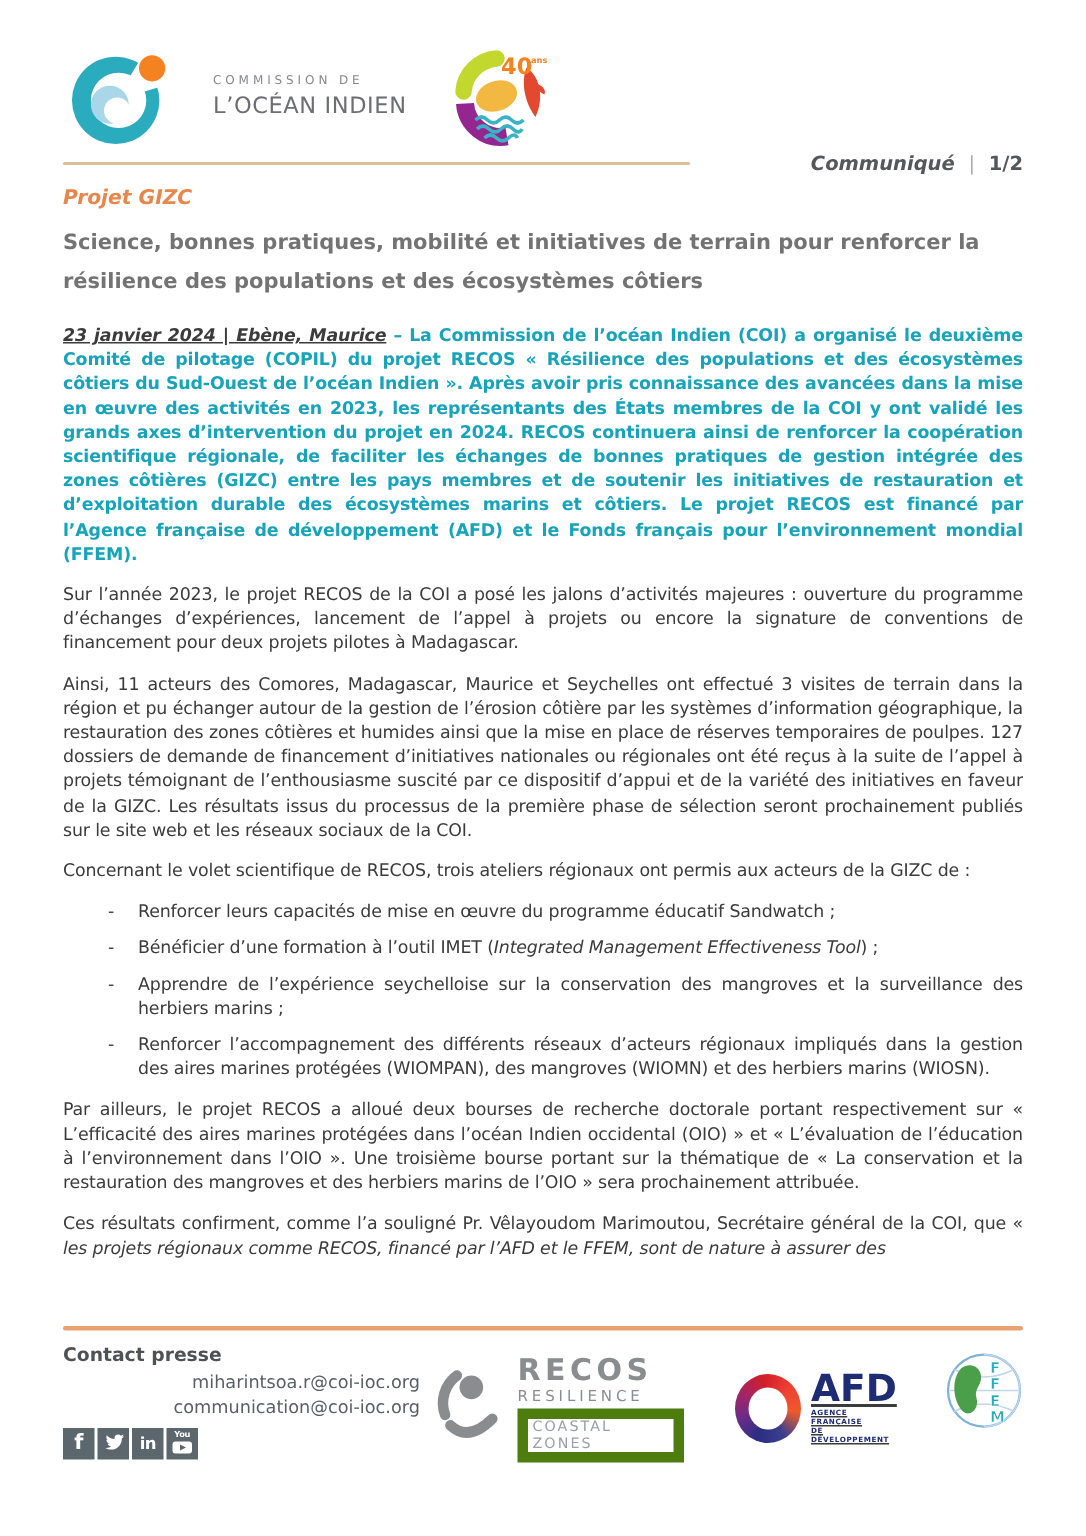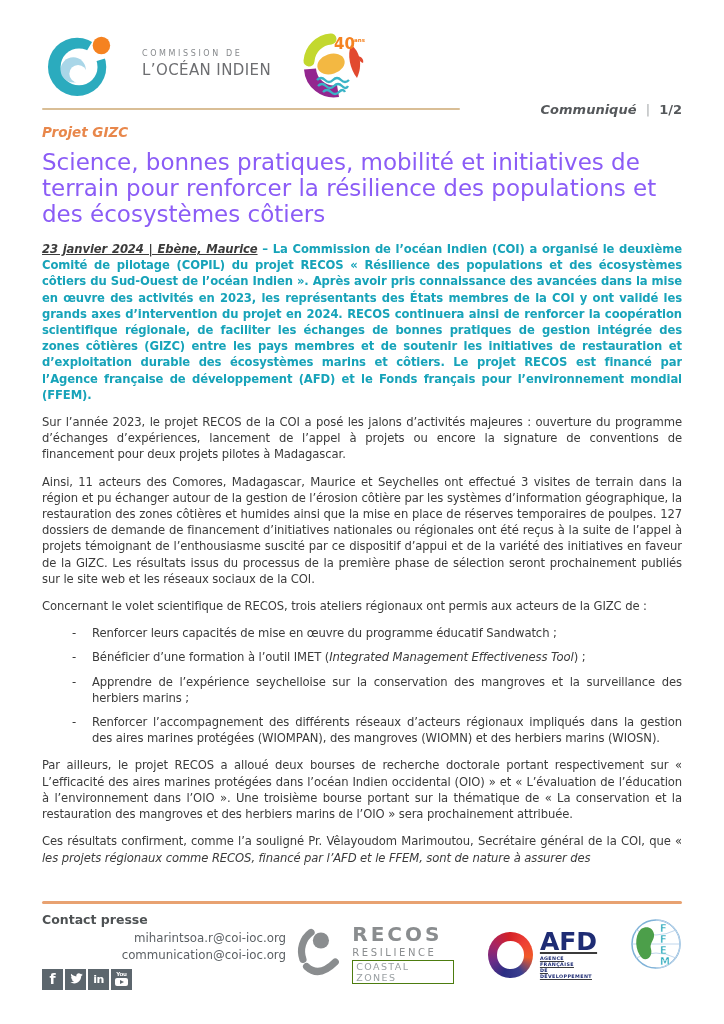--- a/index.html
+++ b/index.html
@@ -20,50 +20,50 @@
   
   .rule-row { position:absolute; top:99px; left:42px; right:42px; height:20px; display:flex; align-items:center; }
   .rule { width:418px; height:2.5px; background:#d9be96; border-radius:2px; }
   .doc-meta { margin-left:auto; font-size:13px; color:#55585b; }
   .doc-label { font-weight:bold; font-style:italic; }
   .doc-sep { color:#a9acae; margin:0 5px; font-weight:normal; }
   .doc-page { font-weight:bold; }
   
   .article { position:absolute; top:124px; left:42px; right:42px; bottom:122px; overflow:hidden; }
   .kicker { color:#e8874b; font-style:italic; font-size:13.5px; font-weight:600; }
-  .title  { color:#8b5cf6; font-size:23px; line-height:26px; font-weight:400; margin-top:9px; }
+  .title  { color:#737373; font-size:14px; line-height:26px; font-weight:700; margin-top:9px; }
   .article p { font-size:11.6px; line-height:16.2px; text-align:justify; letter-spacing:-0.1px; margin-top:11px; }
   .lead { color:#17a3b9; font-weight:bold; margin-top:14px !important; }
   .lead .dateline { color:#3b3b3b; font-style:italic;text-decoration:underline; }
   .bullets { margin-top:11px; }
   .bullet { display:flex; font-size:11.6px; line-height:16.2px; letter-spacing:-0.1px; margin-top:8px; padding-left:30px; }
   .bullet .marker { width:20px; flex:0 0 20px; }
   .bullet .btext { flex:1; text-align:justify; }
   .quote-para em, .bullet em { font-style:italic; }
   
-  .footer { position:absolute; left:0; right:0; bottom:0; height:123px; padding:0 42px; }
+  .footer { position:absolute; left:0; right:0; bottom:0; height:140px; padding:0 42px; }
   .footer-rule { height:2.5px; background:#e8a271; border-radius:2px; }
   .footer-cols { display:flex; margin-top:8px; }
   .contact { width:252px; color:#54585a; }
   .contact-title { font-size:12.5px; font-weight:bold; color:#4e5254; margin-bottom:3px; }
   .contact-line { font-size:11.8px; line-height:17px; color:#5a5f63; text-decoration:none; display:block;text-align:right; }
   .social-bar { display:flex; gap:2px; margin-top:5px; }
   .social-tile { width:21px; height:21px; background:#5c666d; color:#fff; display:flex; align-items:center; justify-content:center; }
   .social-tile.fb { font-weight:bold; font-size:14px; }
   .social-tile.li { font-weight:bold; font-size:11px; letter-spacing:-0.5px; }
   .yt-inner { display:flex; flex-direction:column; align-items:center; line-height:1; }
   .yt-word { font-size:5.5px; font-weight:bold; letter-spacing:-0.2px; }
   .yt-box { width:13px; height:8px; background:#fff; border-radius:2px; margin-top:1px; display:flex; align-items:center; justify-content:center; }
   .yt-tri { width:0; height:0; border-left:4px solid #5c666d; border-top:2.5px solid transparent; border-bottom:2.5px solid transparent; }
   
   .recos-logo { display:flex; align-items:center; margin-left:8px; margin-top:6px; }
   .recos-text { margin-left:8px; color:#8a8d8f; }
   .recos-name { font-size:20px; font-weight:bold; letter-spacing:3px; }
   .recos-tag1 { font-size:10px; letter-spacing:2.6px; margin-top:1px; }
-  .recos-tag2 { font-size:9.5px; letter-spacing:1.4px; margin-top:2px; border:1px solid #4d7c0f; display:inline-block; padding:0px 3px; color:#9aa0a3; }
+  .recos-tag2 { font-size:9.5px; letter-spacing:1.4px; margin-top:2px; border:7px solid #4d7c0f; display:inline-block; padding:0px 3px; color:#9aa0a3; }
   
   .afd-logo { display:flex; align-items:center; margin-left:34px; margin-top:8px;text-decoration:underline; }
   .afd-ring { position:relative; width:46px; height:46px; border-radius:50%;
     background:conic-gradient(from 200deg,#2b2e83,#6c2c87,#a72463,#d22027,#ee4035,#f05a28,#3b3f8f,#2b2e83); }
   .afd-ring::after { content:""; position:absolute; inset:9px; background:#fff; border-radius:50%; }
   .afd-text { margin-left:7px; color:#1e2c74; }
   .afd-name { font-size:25px; font-weight:bold; line-height:24px; }
   .afd-caption { font-size:4.8px; font-weight:bold; letter-spacing:0.4px; line-height:6px; margin-top:2px; }
   
   .ffem-logo { margin-left:30px; margin-top:6px; }

